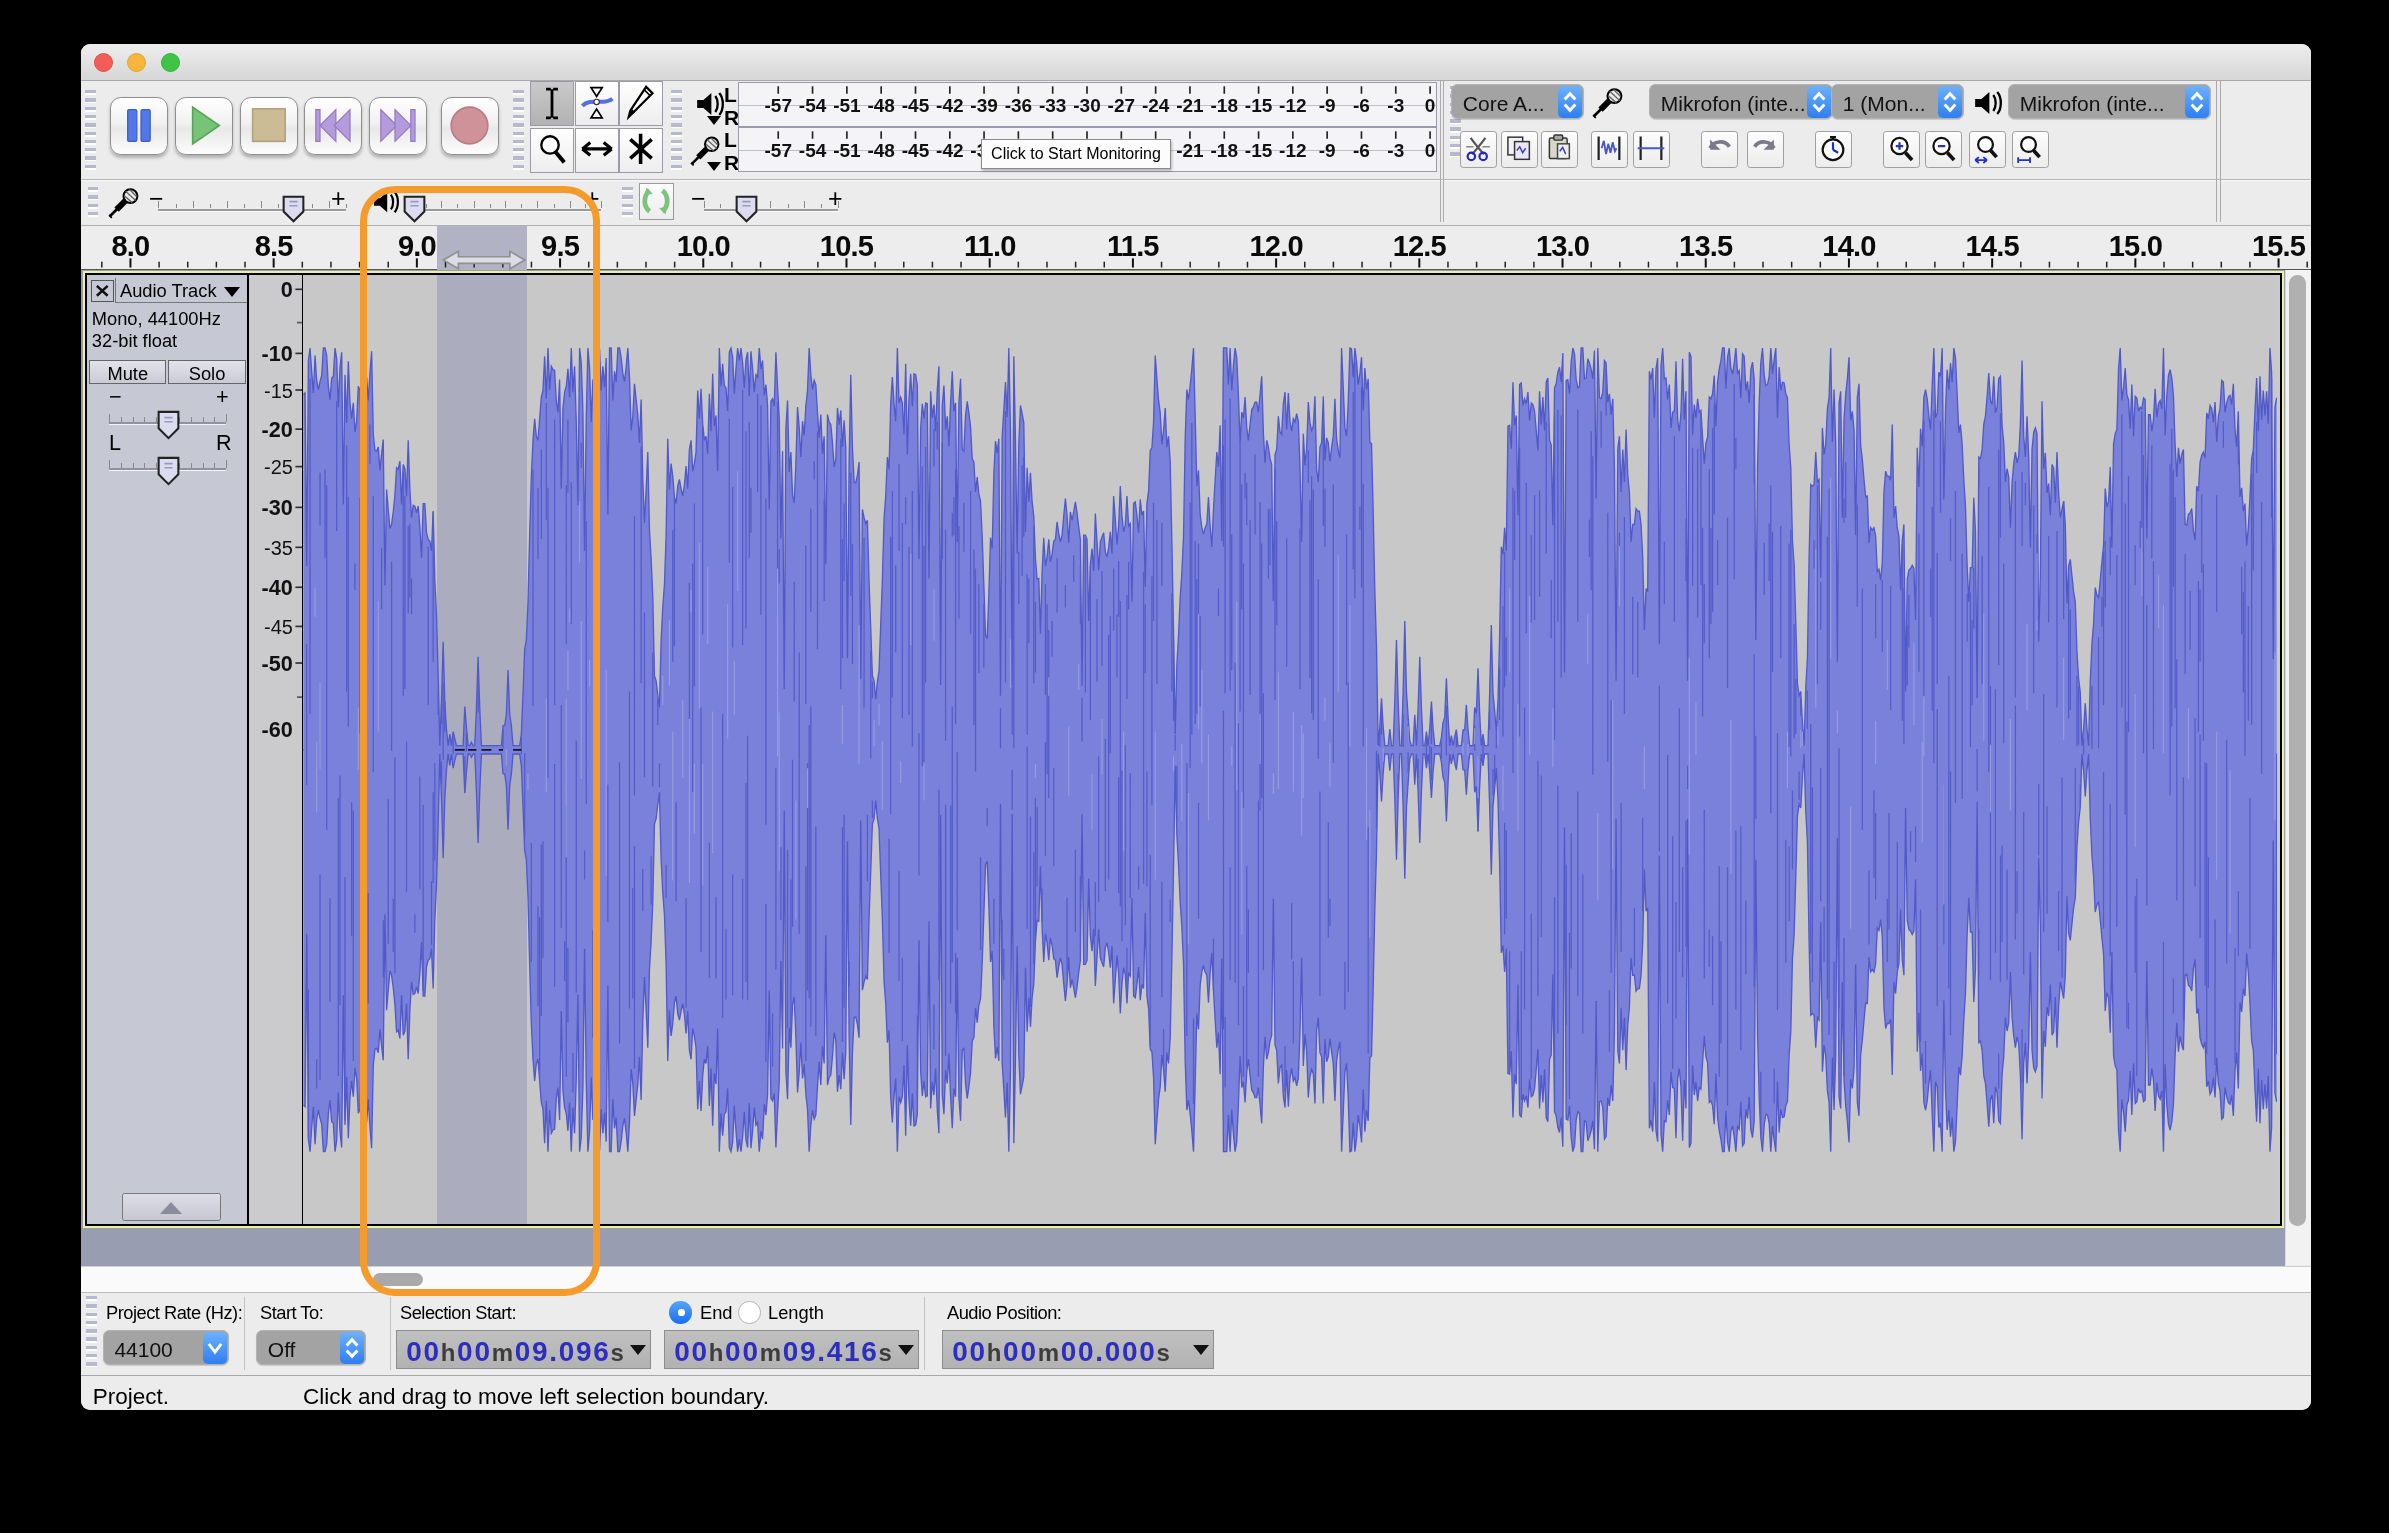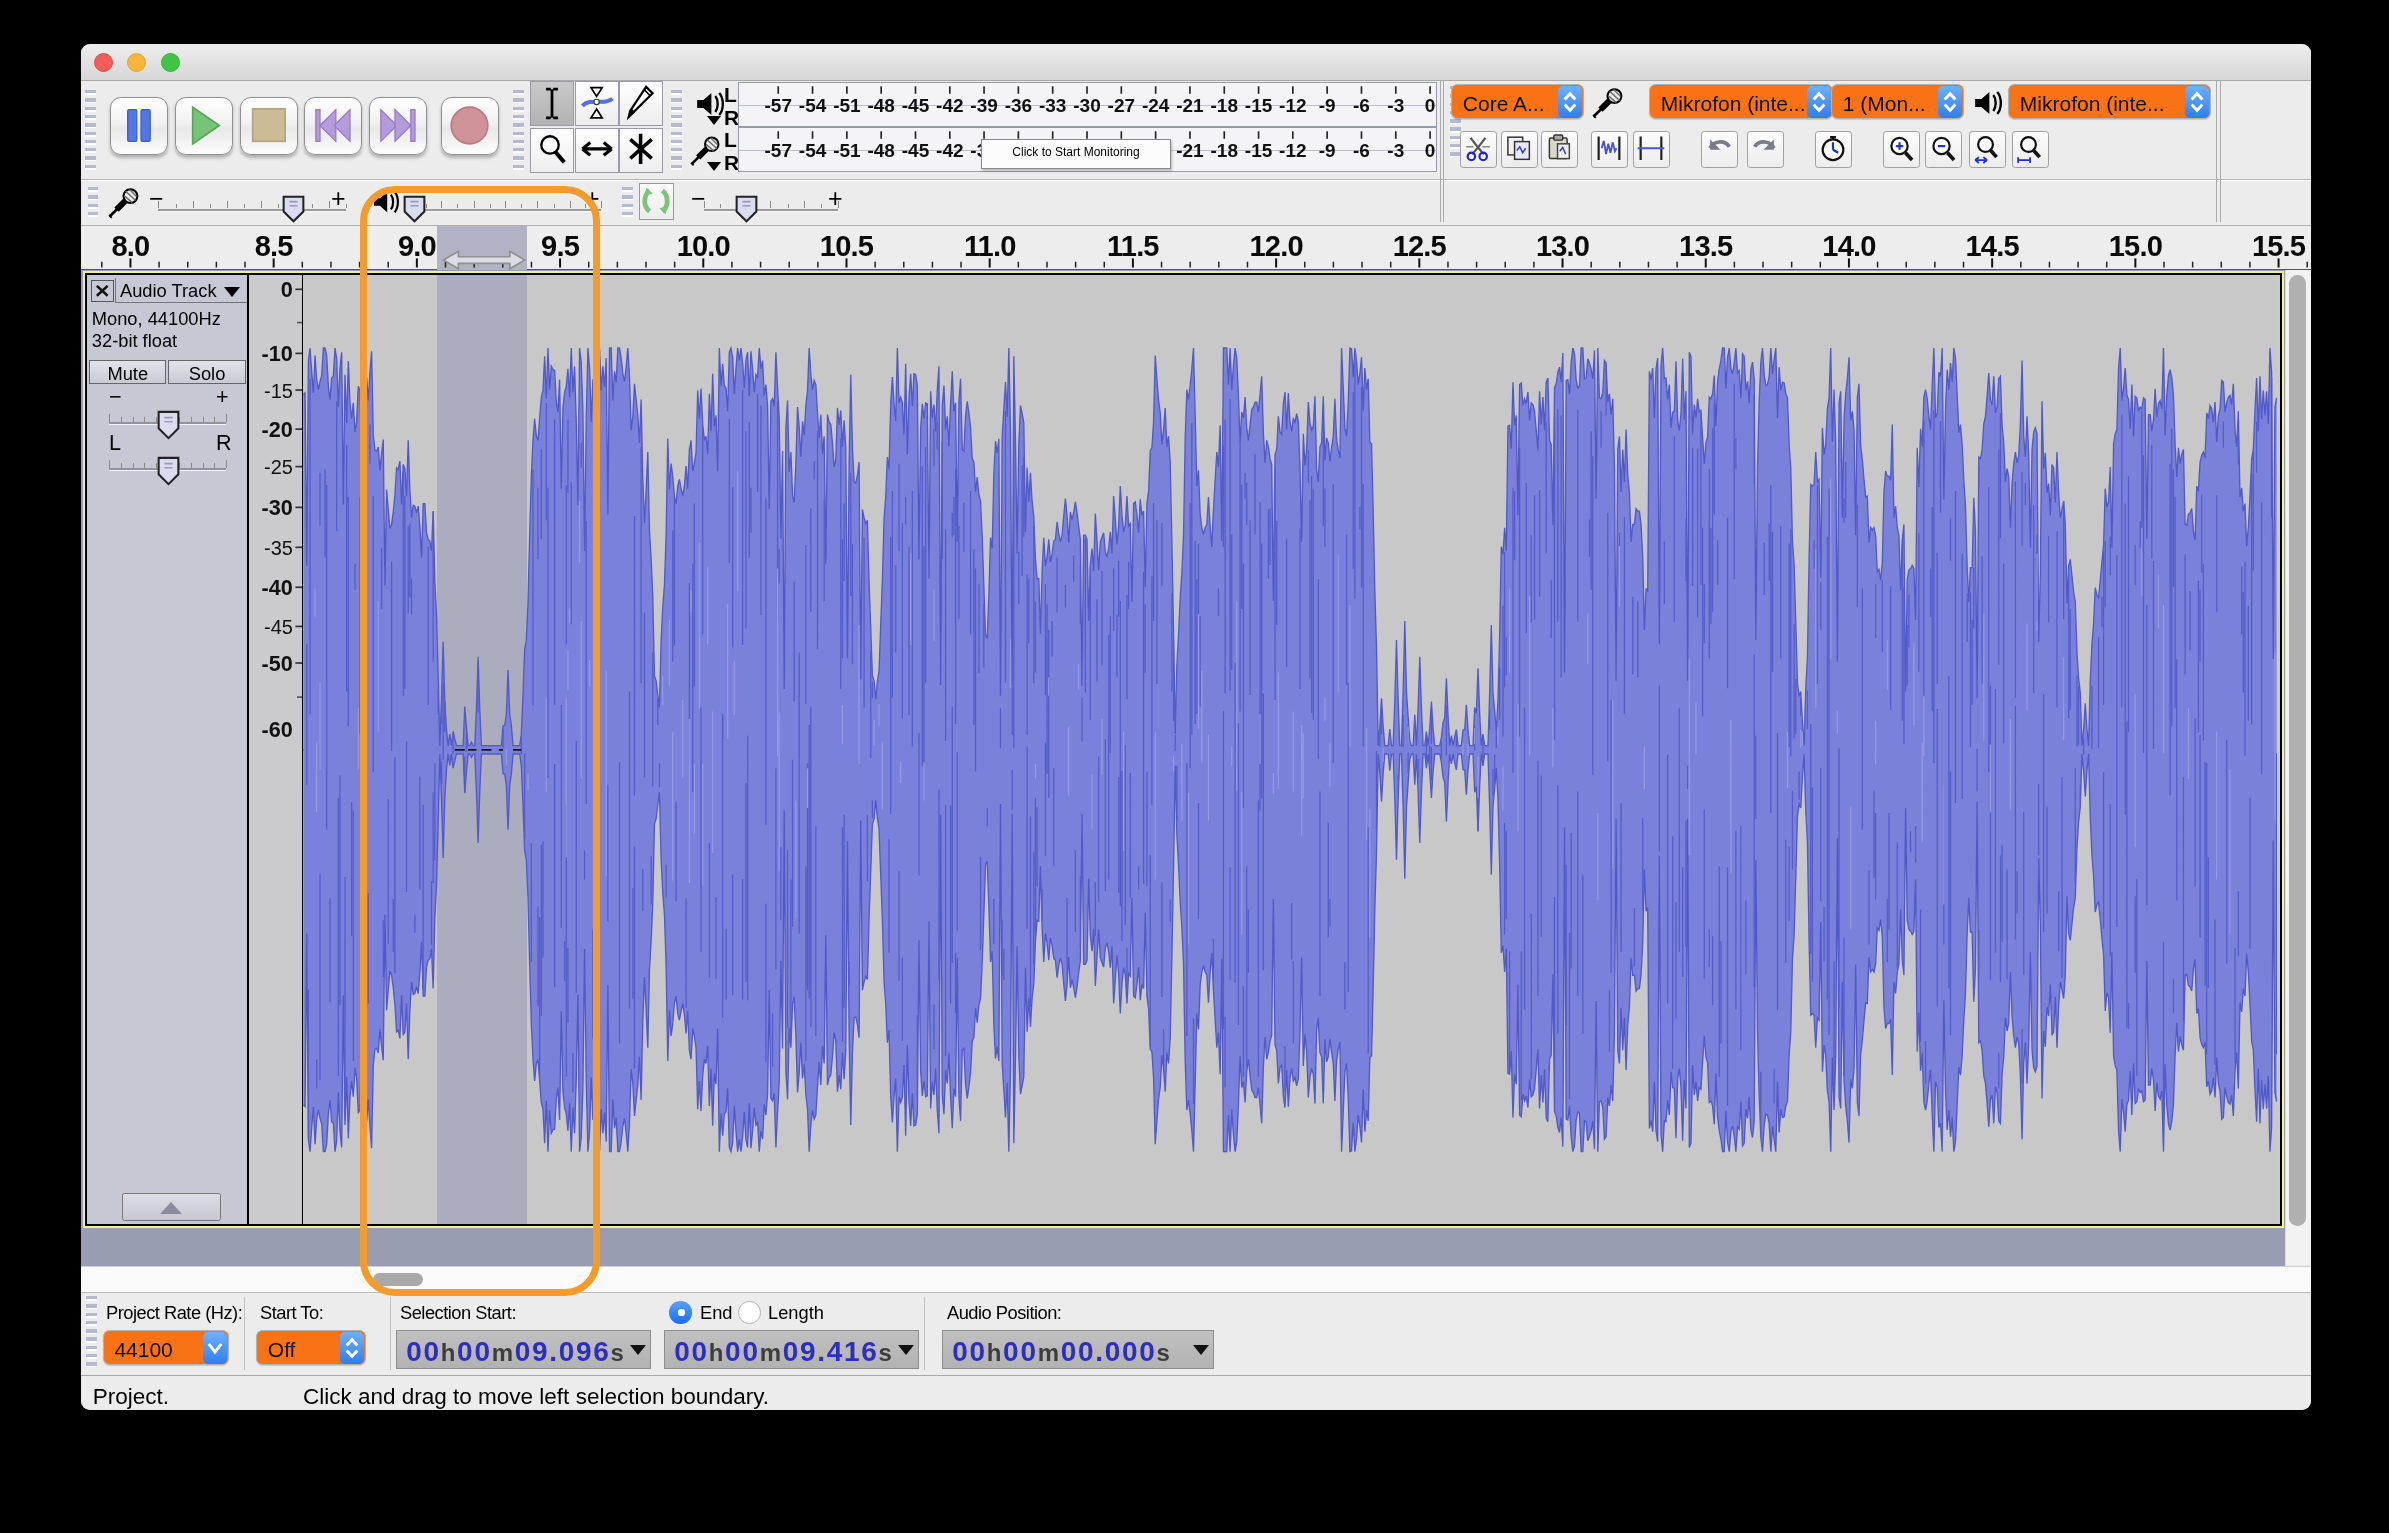--- a/index.html
+++ b/index.html
@@ -1,21 +1,21 @@
 <!DOCTYPE html>
 <html style="font-size:13.3px"><head><meta charset="utf-8"><style>
 *{margin:0;padding:0;box-sizing:border-box}
 html,body{width:2389px;height:1534px;background:#000;font-family:"Liberation Sans",sans-serif;overflow:hidden}
 #win{position:absolute;left:81px;top:44px;width:2230px;height:1366px;background:#ececec;border-radius:9.2px;overflow:hidden}
 .abs{position:absolute}
 .grip{position:absolute;width:10.8px;background:repeating-linear-gradient(180deg,#b6b9cc 0 3.3px,#fdfdfd 3.3px 5px,rgba(0,0,0,0) 5px 8.3px)}
 .tbtn{position:absolute;width:58px;height:58px;border:1.7px solid #8f8f8f;border-radius:10.8px;background:linear-gradient(180deg,#ffffff 0%,#f1f1f1 45%,#e8e8e8 55%,#fdfdfd 100%);box-shadow:0 2.5px 3.3px rgba(0,0,0,0.25)}
 .toolb{position:absolute;width:44px;height:45px;border:1.2px solid #9a9aa8;background:linear-gradient(180deg,#fff,#ededed)}
 .editb{position:absolute;width:37px;height:37px;border:1.2px solid #a0a0a0;border-radius:3.3px;background:linear-gradient(180deg,#fdfdfd,#ececec)}
-.popup{position:absolute;height:35px;background:#f97316;border:0.8px solid #b3b3b3;border-radius:6.7px;box-shadow:0 0.8px 0.8px rgba(0,0,0,0.15)}
+.popup{position:absolute;height:35px;background:#a3a3a3;border:0.8px solid #b3b3b3;border-radius:6.7px;box-shadow:0 0.8px 0.8px rgba(0,0,0,0.15)}
 .popup .lbl{position:absolute;left:10.8px;top:6.7px;font-size:21px;color:#111;white-space:nowrap}
 .stepper{position:absolute;right:0.8px;top:0.8px;width:24px;height:32px;border-radius:5px;background:linear-gradient(180deg,#6db1fb,#2e7ef0)}
 .mlabel{position:absolute;font-size:21px;font-weight:700;color:#000}
 .timef{position:absolute;height:39px;background:linear-gradient(180deg,#c0c0c0,#b2b2b2);border:0.8px solid #8d8d8d;color:#2e3bb3;font-weight:400;font-size:28px;white-space:nowrap}
 .timef span{position:absolute;top:5px;letter-spacing:1.7px}
 .sep2{position:absolute;width:1.2px;background:#c2c2c6}
 </style></head><body>
 <div id="win">
 
 <div class="abs" style="left:0;top:0;width:2230px;height:37px;background:linear-gradient(180deg,#eeeeee,#d6d6d6);border-bottom:0.8px solid #a9a9a9"></div>
@@ -598,15 +598,15 @@
 <div class="abs" style="left:588px;top:1257px;width:22.5px;height:22.5px;border-radius:50%;background:linear-gradient(180deg,#57a4f8,#1a6ef2)"></div>
 <div class="abs" style="left:597px;top:1265px;width:6.7px;height:6.7px;border-radius:50%;background:#fff"></div>
 <div class="abs" style="left:619px;top:1258px;font-size:18.3px;color:#000">End</div>
 <div class="abs" style="left:657px;top:1257px;width:22.5px;height:22.5px;border-radius:50%;background:#fff;border:1.2px solid #b4b4b4"></div>
 <div class="abs" style="left:687px;top:1258px;font-size:18.3px;color:#000">Length</div>
 
 <div class="abs" style="left:0;top:1331px;width:2230px;height:35px;background:#ececec;border-top:0.8px solid #a8a8a8"></div>
 <div class="abs" style="left:11.7px;top:1340px;font-size:22.5px;color:#000">Project.</div>
 <div class="abs" style="left:222px;top:1340px;font-size:22.5px;color:#000">Click and drag to move left selection boundary.</div>
 
-<div class="abs" style="left:900px;top:95px;width:190px;height:30px;background:#fcfcfc;border:1.2px solid #8a8a8a;box-shadow:0.8px 1.7px 2.5px rgba(0,0,0,0.25);font-size:12px;text-align:center;padding-top:5px;white-space:nowrap;z-index:40">Click to Start Monitoring</div>
+<div class="abs" style="left:900px;top:95px;width:190px;height:30px;background:#fcfcfc;border:1.2px solid #8a8a8a;box-shadow:0.8px 1.7px 2.5px rgba(0,0,0,0.25);font-size:16px;text-align:center;padding-top:5px;white-space:nowrap;z-index:40">Click to Start Monitoring</div>
 </div>
 <div style="position:absolute;left:360px;top:186px;width:240px;height:1110px;border:7.5px solid #f59b2b;border-radius:35px;z-index:60"></div>
 
 </body></html>

